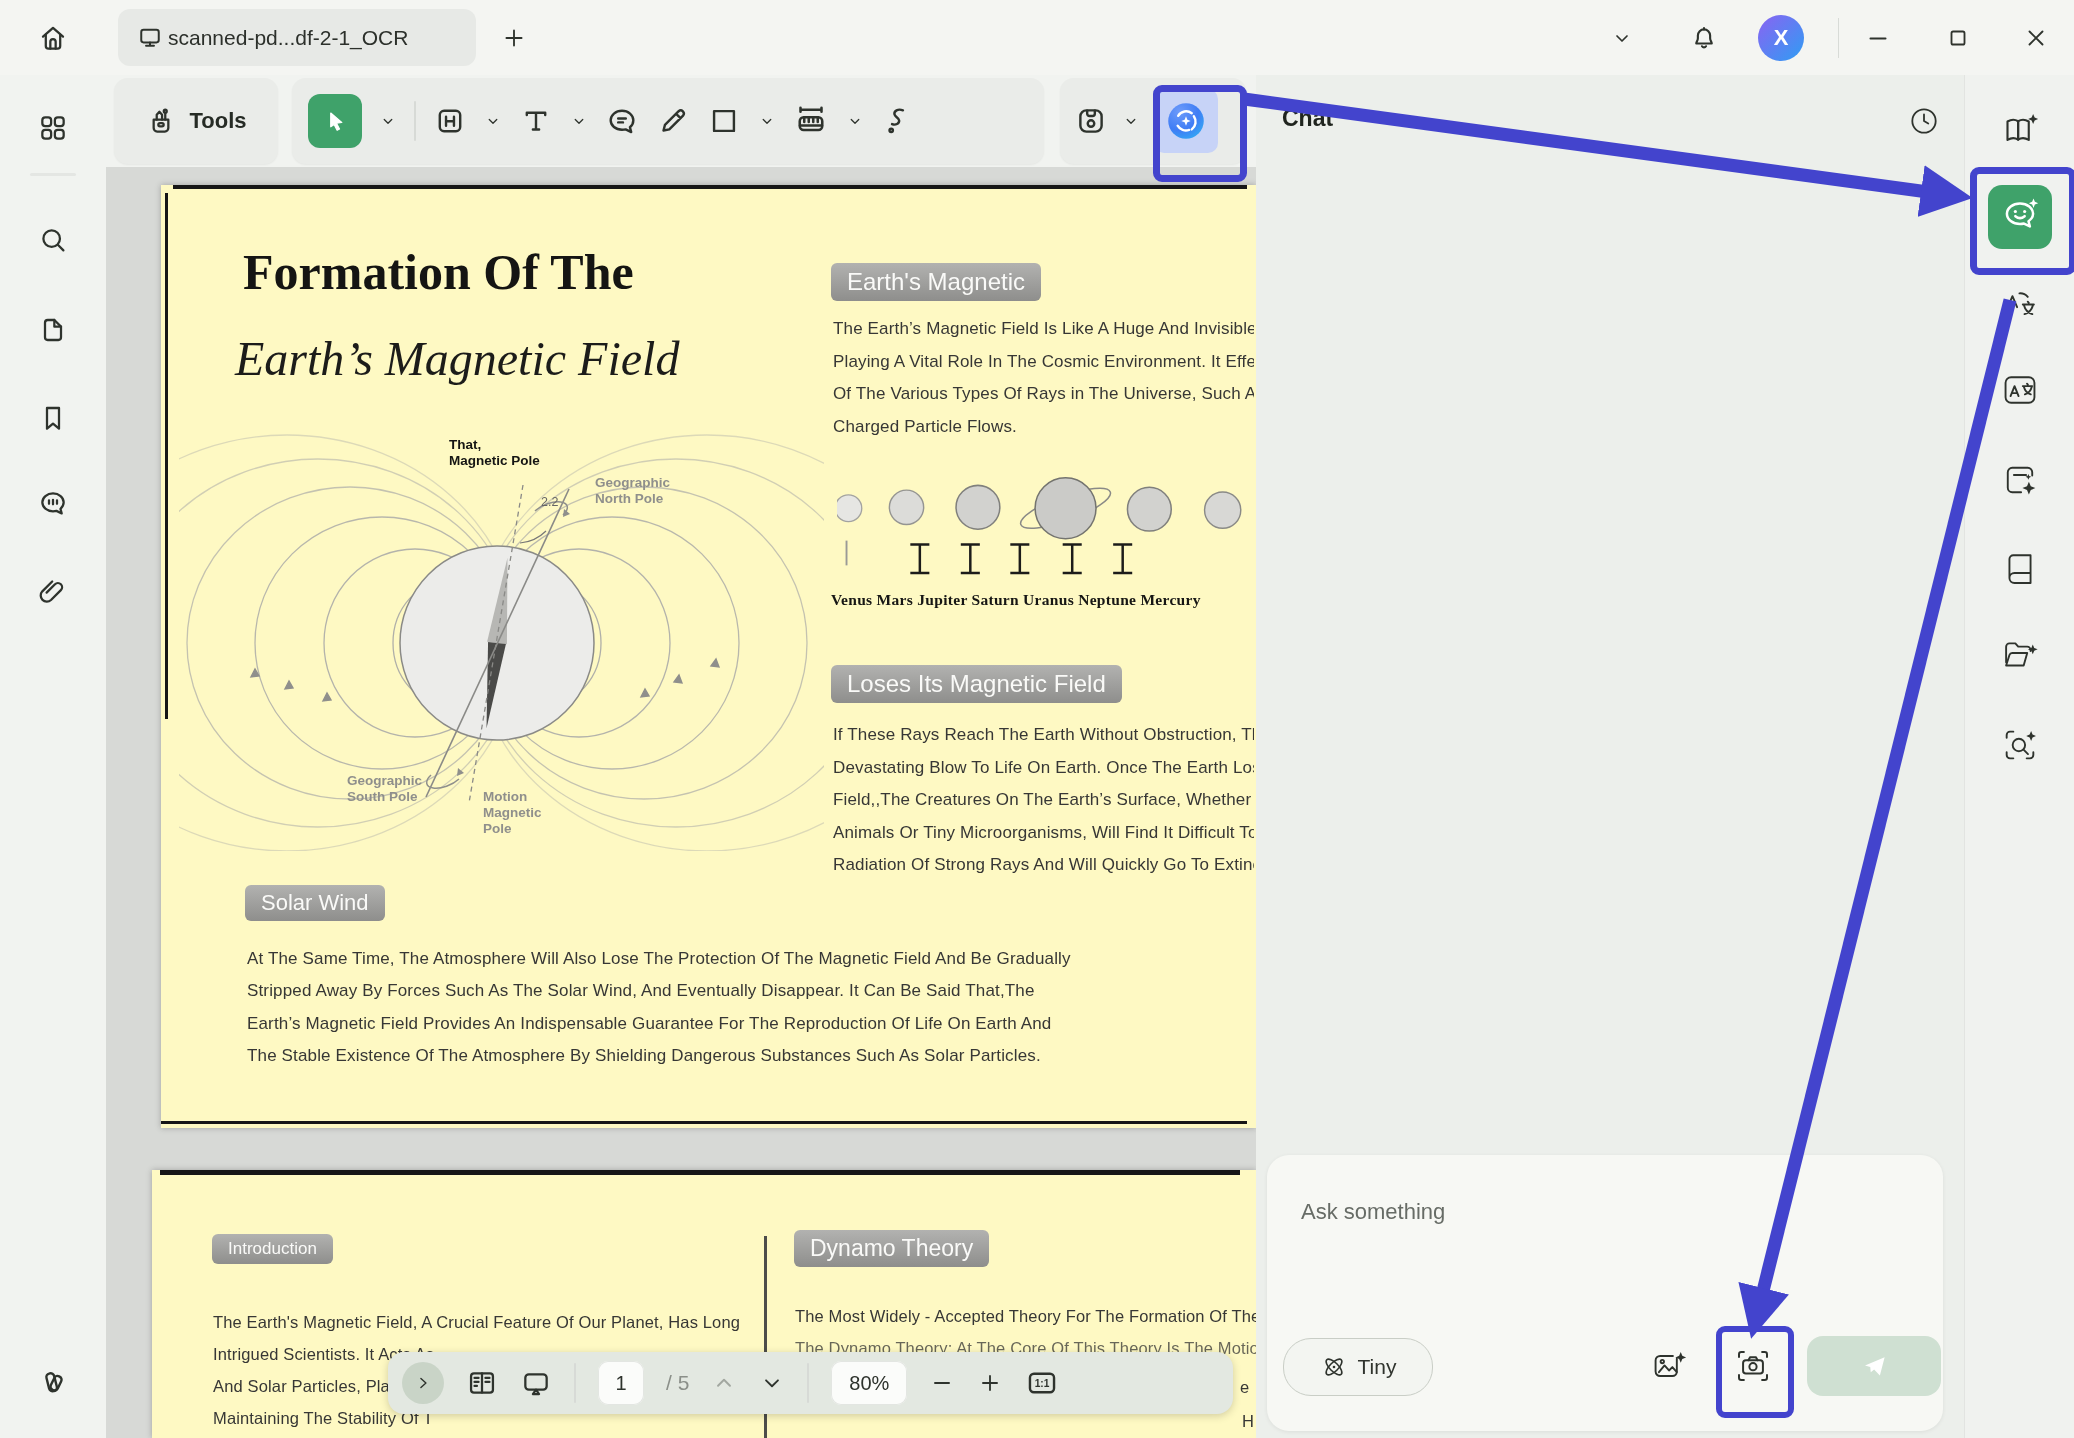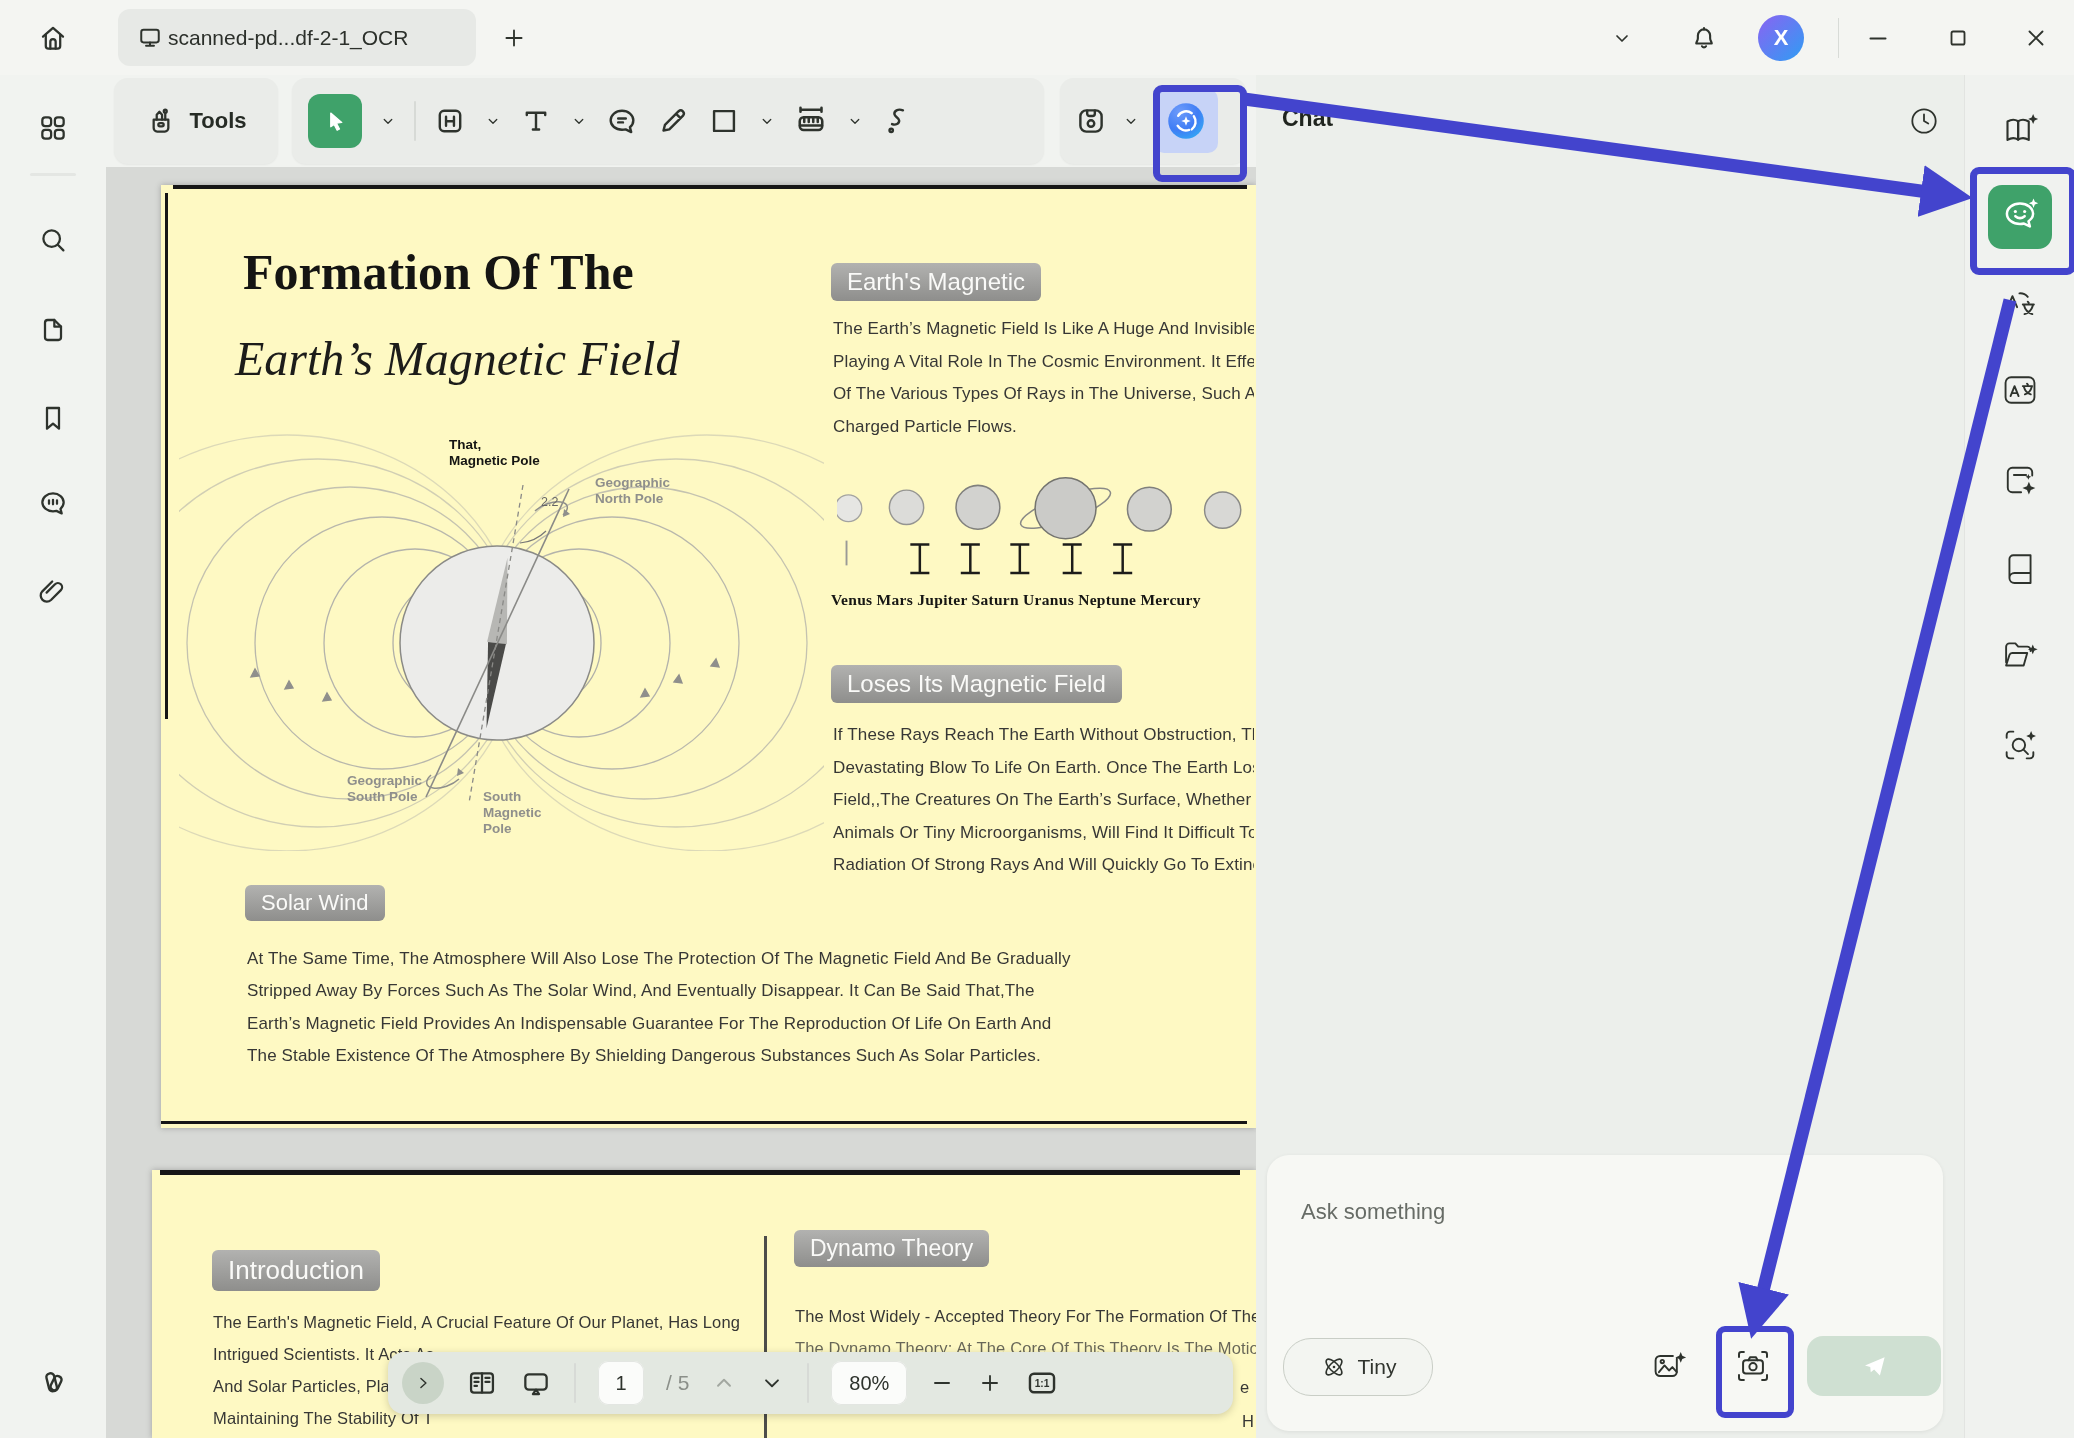--- a/index.html
+++ b/index.html
@@ -312,21 +312,21 @@
       <div class="abs diagram-label" style="left:434px;top:290px;">
         <div>Geographic</div>
           <div>North Pole</div>
       </div>
       <div class="abs" style="left:380px;top:310px;font-size:12.5px;color:#666;">2.2</div>
       <div class="abs diagram-label" style="left:186px;top:588px;">
         <div>Geographic</div>
           <div>South Pole</div>
       </div>
       <div class="abs diagram-label" style="left:322px;top:604px;">
-        <div>South</div>
+        <div>Motion</div>
           <div>Magnetic</div>
           <div>Pole</div>
       </div>
 
       <div class="abs tag" style="left:670px;top:78px;font-size:24px;">Earth's Magnetic</div>
       <div class="abs" style="left:672px;top:128px;width:421px;line-height:32.6px;">
         <div class="dline">The Earth’s Magnetic Field Is Like A Huge And Invisible Protective Shield</div>
         <div class="dline">Playing A Vital Role In The Cosmic Environment. It Effectively Resists M</div>
         <div class="dline">Of The Various Types Of Rays in The Universe, Such As High-Energy</div>
         <div class="dline">Charged Particle Flows.</div>
@@ -369,21 +369,21 @@
         <div class="dline">Stripped Away By Forces Such As The Solar Wind, And Eventually Disappear. It Can Be Said That,The</div>
         <div class="dline">Earth’s Magnetic Field Provides An Indispensable Guarantee For The Reproduction Of Life On Earth And</div>
         <div class="dline">The Stable Existence Of The Atmosphere By Shielding Dangerous Substances Such As Solar Particles.</div>
       </div>
     </div>
 
     <div class="page abs" style="left:46px;top:1003px;width:1104px;height:268px;">
       <div class="scanline abs" style="left:8px;top:0;width:1080px;height:5px;"></div>
       <div class="abs" style="left:612px;top:66px;width:2.5px;height:202px;background:#4d4d4a;"></div>
 
-      <div class="abs tag" style="left:60px;top:80px;font-size:26px;">Introduction</div>
+      <div class="abs tag" style="left:60px;top:64px;font-size:17px;">Introduction</div>
       <div class="abs" style="left:61px;top:136px;width:540px;line-height:32px;">
         <div class="dline" style="font-size:16.5px">The Earth's Magnetic Field, A Crucial Feature Of Our Planet, Has Long</div>
         <div class="dline" style="font-size:16.5px">Intrigued Scientists. It Acts As</div>
         <div class="dline" style="font-size:16.5px">And Solar Particles, Playing A</div>
         <div class="dline" style="font-size:16.5px">Maintaining The Stability Of T</div>
       </div>
 
       <div class="abs tag" style="left:642px;top:60px;font-size:23px;">Dynamo Theory</div>
       <div class="abs" style="left:643px;top:130px;width:461px;line-height:32px;">
         <div class="dline" style="font-size:16.5px">The Most Widely - Accepted Theory For The Formation Of The Earth's Magneti</div>

